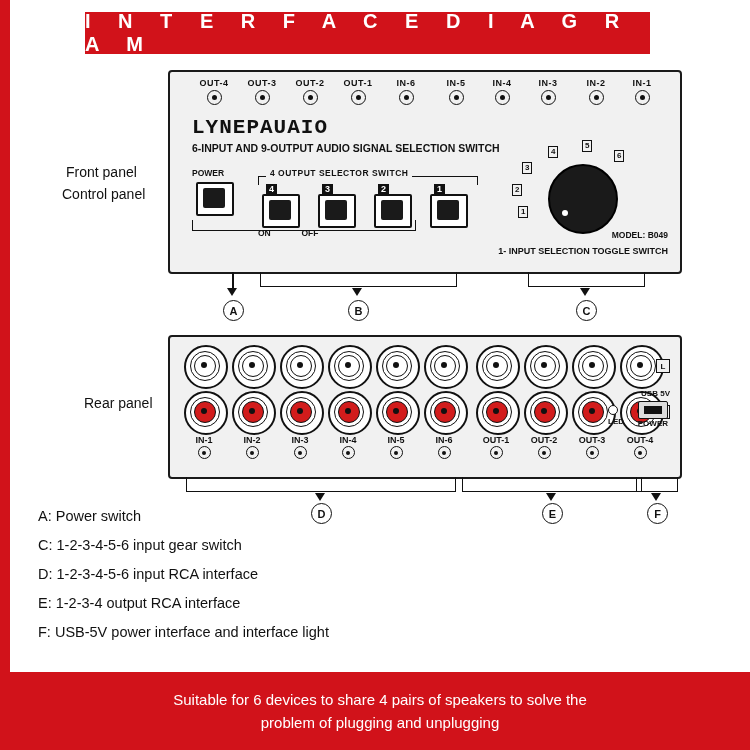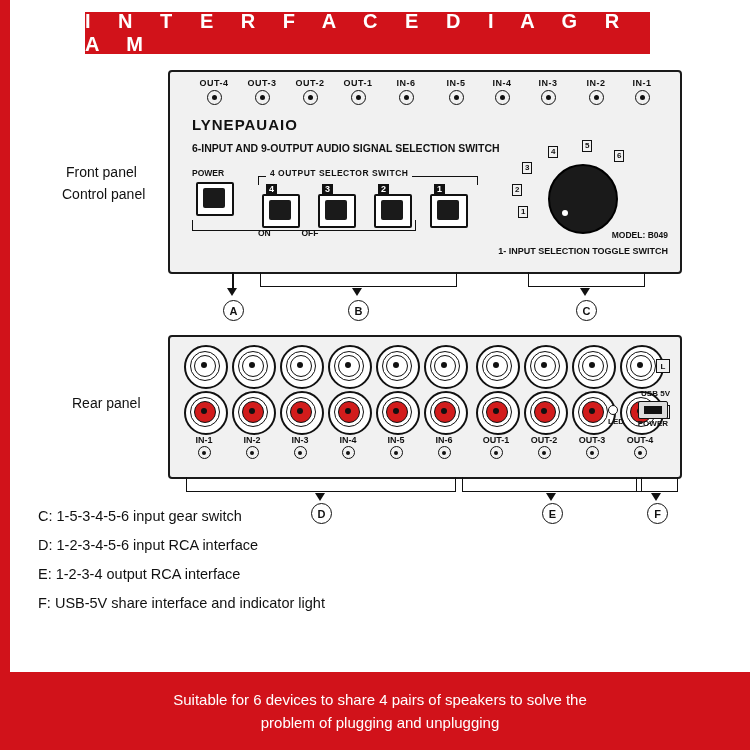--- a/index.html
+++ b/index.html
@@ -39,22 +39,22 @@
   .jack .jlabel{font-size:9px;font-weight:bold;letter-spacing:.5px;color:#111;}
   .jack .jhole{
     margin:2px auto 0;width:13px;height:13px;border-radius:50%;
     border:1.5px solid #111;background:#f1f1f1;position:relative;
   }
   .jack .jhole:after{
     content:"";position:absolute;left:50%;top:50%;
     width:5px;height:5px;margin:-2.5px 0 0 -2.5px;border-radius:50%;background:#111;
   }
   .brand{
-    position:absolute;left:22px;top:44px;font-size:15px;font-weight:bold;
-    letter-spacing:1px;color:#111;font-family:Liberation Sans, sans-serif;
+    position:absolute;left:22px;top:44px;font-size:21px;font-weight:bold;
+    letter-spacing:1px;color:#111;font-family:Liberation Mono, monospace;
   }
   .brand-sub{
     position:absolute;left:22px;top:70px;font-size:10.5px;font-weight:bold;color:#111;
   }
   .sw-group-label{
     position:absolute;left:96px;top:96px;font-size:8.5px;font-weight:bold;color:#111;letter-spacing:.5px;
   }
   .sw-bracket{
     position:absolute;left:88px;top:104px;width:218px;height:8px;
     border:1.5px solid #111;border-bottom:none;
@@ -165,21 +165,21 @@
 </style>
 </head>
 <body>
 
 <div class="left-bar"></div>
 
 <div class="title-banner">I N T E R F A C E      D I A G R A M</div>
 
 <div class="side-label" style="left:66px;top:164px;">Front panel</div>
 <div class="side-label" style="left:62px;top:186px;">Control panel</div>
-<div class="side-label" style="left:72px;top:395px;">Rear panel</div>
+<div class="side-label" style="left:84px;top:395px;">Rear panel</div>
 
 <div class="front-panel">
 
   <div class="jack-row">
     <div class="jack" style="left:20px;">
       <div class="jlabel">OUT-4</div>
       <div class="jhole"></div>
     </div>
     <div class="jack" style="left:68px;">
       <div class="jlabel">OUT-3</div>
@@ -429,22 +429,23 @@
 
 <div class="vbracket" style="left:462px;top:477px;width:178px;height:14px;"></div>
 <div class="arrow-down" style="left:546px;top:493px;"></div>
 <div class="circle-tag" style="left:542px;top:503px;">E</div>
 
 <div class="vbracket" style="left:636px;top:477px;width:40px;height:14px;"></div>
 <div class="arrow-down" style="left:651px;top:493px;"></div>
 <div class="circle-tag" style="left:647px;top:503px;">F</div>
 
 <div class="legend">
-  <div>C: 1-5-3-4-5-6 input gear switch</div>
+  <div>A: Power switch</div>
+  <div>C: 1-2-3-4-5-6 input gear switch</div>
   <div>D: 1-2-3-4-5-6 input RCA interface</div>
   <div>E: 1-2-3-4 output RCA interface</div>
-  <div>F: USB-5V share interface and indicator light</div>
+  <div>F: USB-5V power interface and interface light</div>
 </div>
 
 <div class="footer">
   <div>Suitable for 6 devices to share 4 pairs of speakers to solve the</div>
   <div>problem of plugging and unplugging</div>
 </div>
 
 </body></html>

